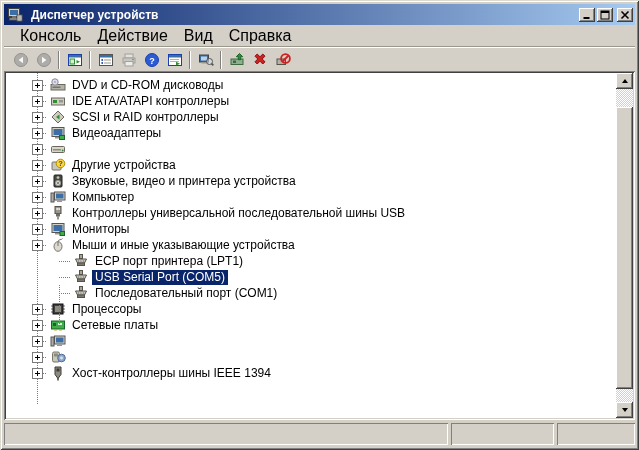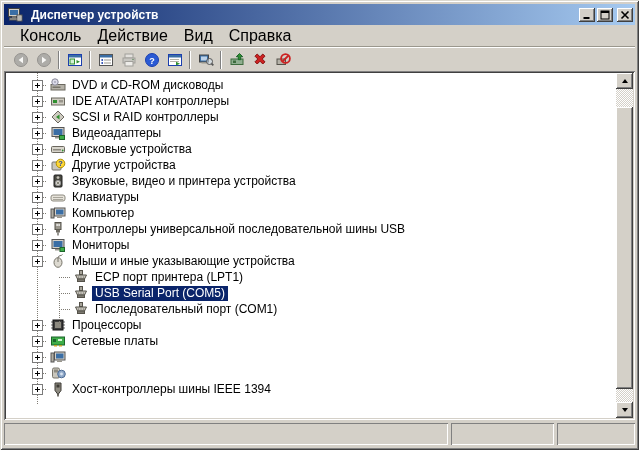--- a/index.html
+++ b/index.html
@@ -295,21 +295,20 @@
             </svg>
           </span>
           <span class="stub-dotted stub1"></span>
           <span class="ticon">
             <svg width="16" height="16" viewBox="0 0 16 16">
               <rect x="1.5" y="5.5" width="13" height="6" rx="1" fill="#d8d5cc" stroke="#6b685f"></rect>
               <rect x="3" y="8" width="8" height="1.5" fill="#8d8a80"></rect>
               <circle cx="12.7" cy="9.5" r="0.9" fill="#2f8f2f"></circle>
             </svg>
           </span>
-          <span class="tlabel">Дисковые устройства</span>
         </div>
         <div class="trow">
           <span class="sp-l1"></span>
           <span class="plusbox">
             <svg width="9" height="9" viewBox="0 0 9 9">
               <line x1="2" y1="4.5" x2="7" y2="4.5" stroke="#000"></line>
               <line x1="4.5" y1="2" x2="4.5" y2="7" stroke="#000"></line>
             </svg>
           </span>
           <span class="stub-dotted stub1"></span>
@@ -333,38 +332,20 @@
           <span class="stub-dotted stub1"></span>
           <span class="ticon">
             <svg width="16" height="16" viewBox="0 0 16 16">
               <rect x="4" y="2" width="8" height="12" rx="1" fill="#4a4a42" stroke="#222"></rect>
               <circle cx="8" cy="10" r="2.6" fill="#d8d5cc" stroke="#999"></circle>
               <circle cx="8" cy="10" r="1" fill="#6b6b5f"></circle>
               <circle cx="8" cy="4.6" r="1.4" fill="#c5c2b8"></circle>
             </svg>
           </span>
           <span class="tlabel">Звуковые, видео и принтера устройства</span>
-        </div>
-        <div class="trow">
-          <span class="sp-l1"></span>
-          <span class="plusbox">
-            <svg width="9" height="9" viewBox="0 0 9 9">
-              <line x1="2" y1="4.5" x2="7" y2="4.5" stroke="#000"></line>
-              <line x1="4.5" y1="2" x2="4.5" y2="7" stroke="#000"></line>
-            </svg>
-          </span>
-          <span class="stub-dotted stub1"></span>
-          <span class="ticon">
-            <svg width="16" height="16" viewBox="0 0 16 16">
-              <rect x="1" y="6" width="14" height="6" rx="2" fill="#e6e3da" stroke="#8d8a80"></rect>
-              <rect x="3" y="8" width="10" height="1" fill="#a8a59b"></rect>
-              <rect x="3" y="10" width="10" height="1" fill="#a8a59b"></rect>
-            </svg>
-          </span>
-          <span class="tlabel">Клавиатуры</span>
         </div>
         <div class="trow">
           <span class="sp-l1"></span>
           <span class="plusbox">
             <svg width="9" height="9" viewBox="0 0 9 9">
               <line x1="2" y1="4.5" x2="7" y2="4.5" stroke="#000"></line>
               <line x1="4.5" y1="2" x2="4.5" y2="7" stroke="#000"></line>
             </svg>
           </span>
           <span class="stub-dotted stub1"></span>

